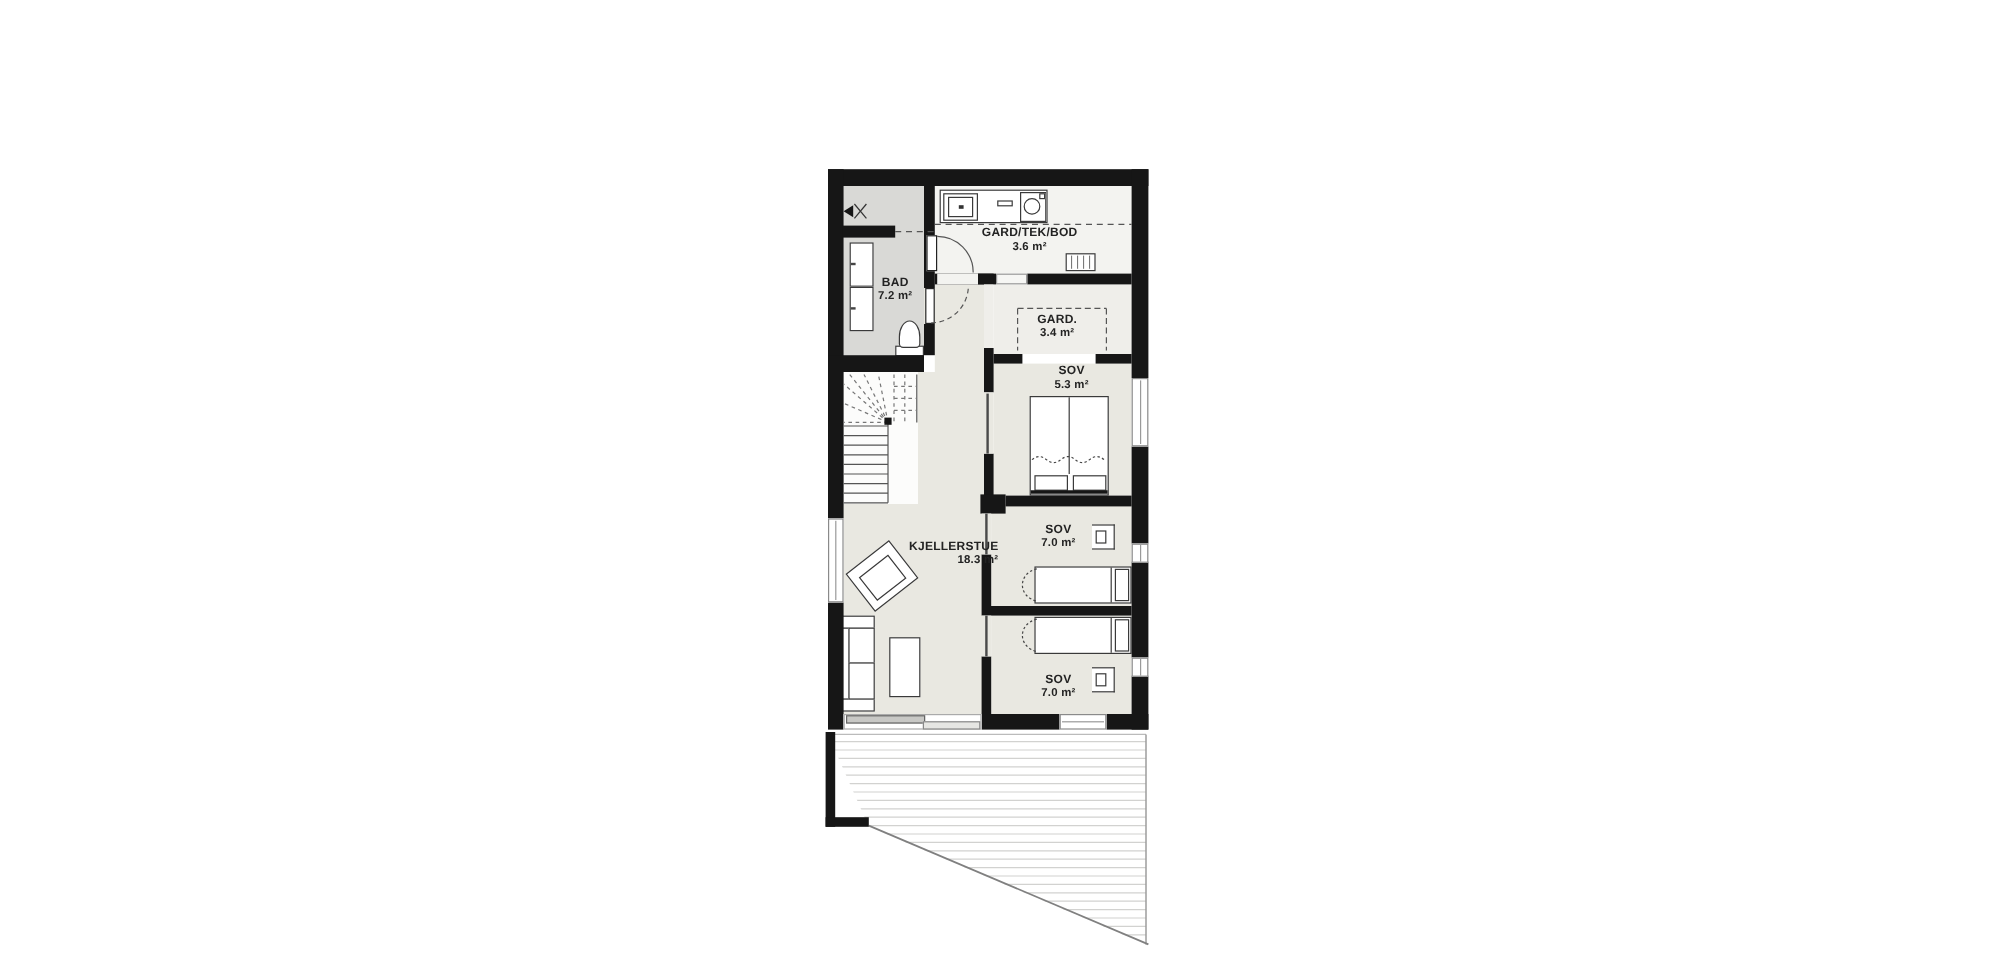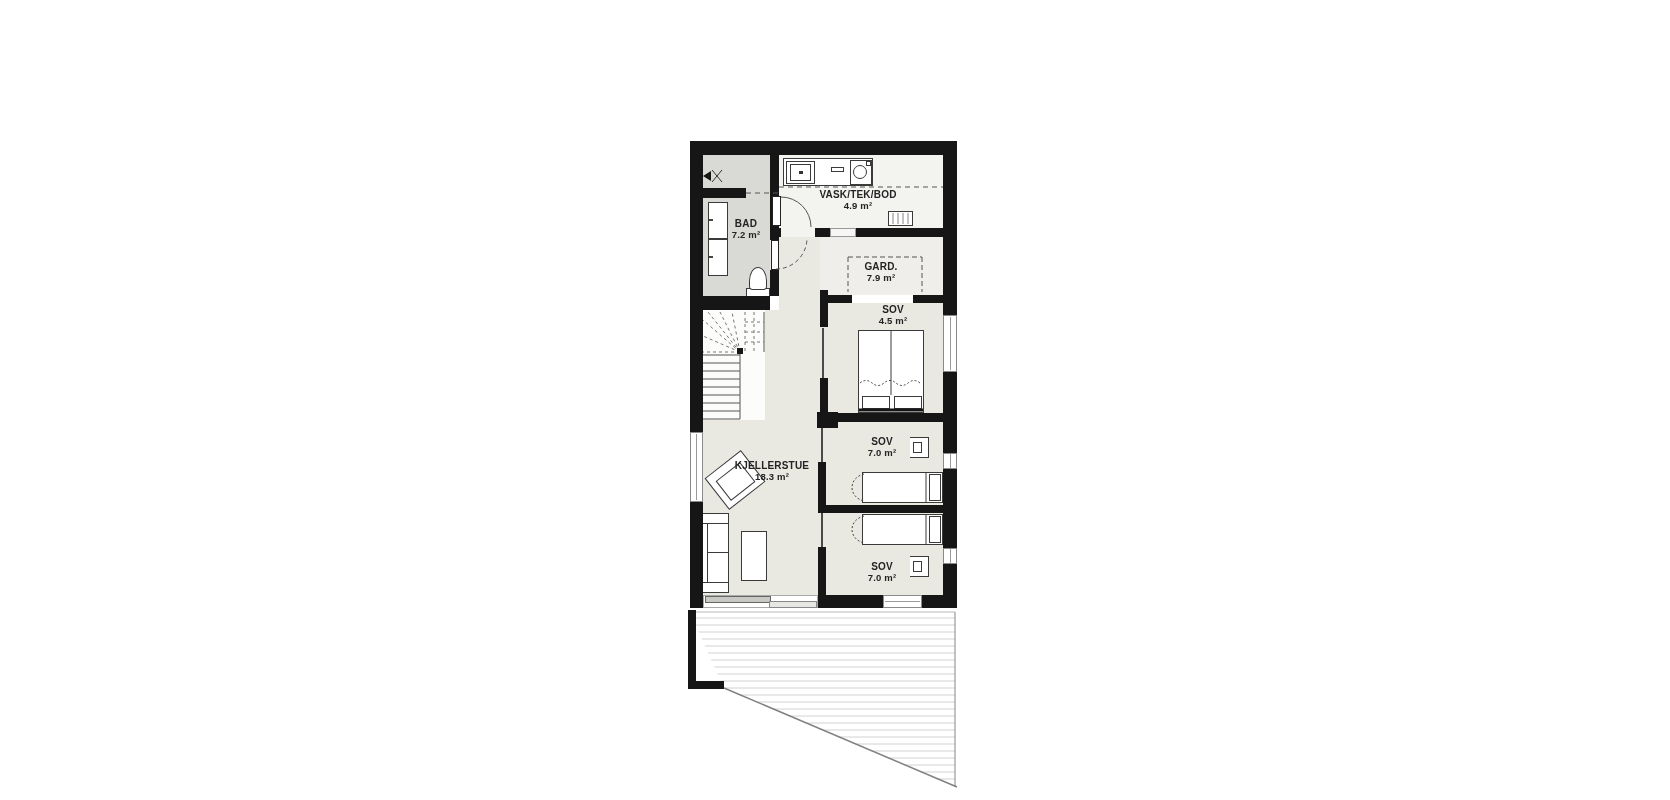--- a/index.html
+++ b/index.html
@@ -250,36 +250,36 @@
 
     <g stroke="#666" stroke-width="0.8">
       <line x1="893" y1="213" x2="893" y2="224"></line>
       <line x1="898" y1="213" x2="898" y2="224"></line>
       <line x1="903" y1="213" x2="903" y2="224"></line>
       <line x1="908" y1="213" x2="908" y2="224"></line>
     </g>
   </svg>
 
   <div class="room-label" style="left:798px;top:189px;width:120px;">
-    <div class="rn">VASK/TEK/BOD</div>
-    <div class="ra">4.9 m²</div>
-  </div>
-  <div class="room-label" style="left:708px;top:218px;width:76px;">
+    <div class="rn">GARD/TEK/BOD</div>
+    <div class="ra">3.6 m²</div>
+  </div>
+  <div class="room-label" style="left:708px;top:230px;width:76px;">
     <div class="rn">BAD</div>
     <div class="ra">7.2 m²</div>
   </div>
   <div class="room-label" style="left:843px;top:261px;width:76px;">
     <div class="rn">GARD.</div>
-    <div class="ra">7.9 m²</div>
+    <div class="ra">3.4 m²</div>
   </div>
   <div class="room-label" style="left:855px;top:304px;width:76px;">
     <div class="rn">SOV</div>
-    <div class="ra">4.5 m²</div>
-  </div>
-  <div class="room-label" style="left:712px;top:460px;width:120px;">
+    <div class="ra">5.3 m²</div>
+  </div>
+  <div class="room-label" style="left:712px;top:450px;width:120px;text-align:right;">
     <div class="rn">KJELLERSTUE</div>
     <div class="ra">18.3 m²</div>
   </div>
   <div class="room-label" style="left:844px;top:436px;width:76px;">
     <div class="rn">SOV</div>
     <div class="ra">7.0 m²</div>
   </div>
   <div class="room-label" style="left:844px;top:561px;width:76px;">
     <div class="rn">SOV</div>
     <div class="ra">7.0 m²</div>

